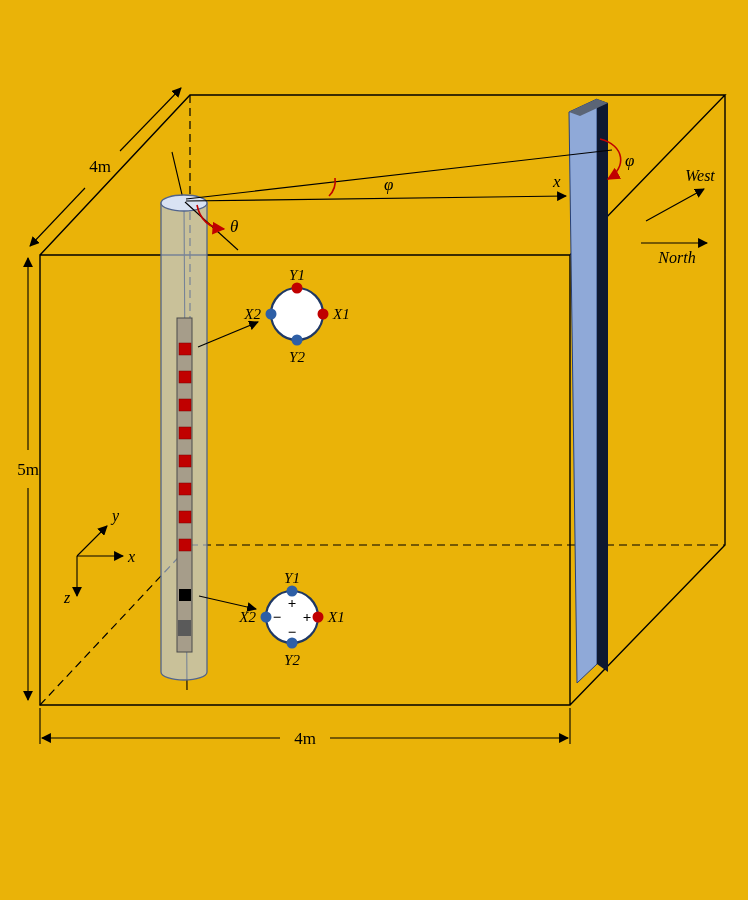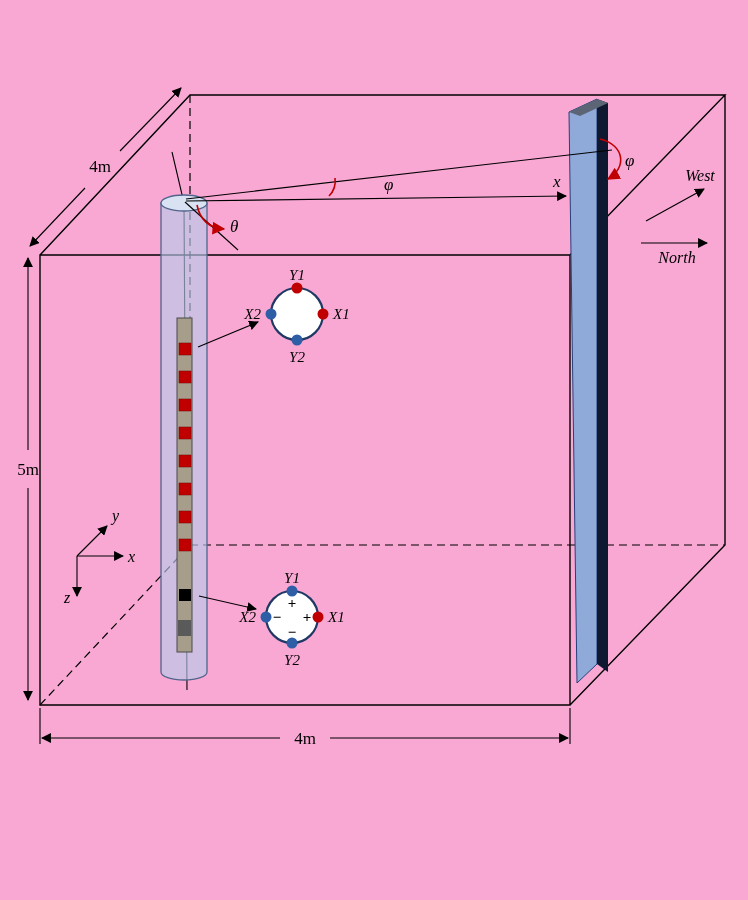--- a/index.html
+++ b/index.html
@@ -2,21 +2,21 @@
 <html style="--sensor_red: #c00000; --dot_blue: #2e5fa6; --ring_stroke: #1f3864; --panel_fill: #8fa9d8; --panel_dark: #0e1830; --cylinder_fill: #b7c9e8; --rod_fill: #a69d8a; --arc_red: #c00000;"><head>
 <meta charset="utf-8">
 <style>
   :root {
     --sensor_red:#c00000; --dot_blue:#2e5fa6; --ring_stroke:#1f3864;
     --panel_fill:#8fa9d8; --panel_dark:#0e1830; --cylinder_fill:#b7c9e8;
     --rod_fill:#a69d8a; --arc_red:#c00000;
   }
   * { box-sizing: border-box; }
   body { margin:0; background:#ffffff; font-family:"Liberation Serif", serif; }
-  .fig { position:relative; width:748px; height:900px; margin:0 auto; background:#f9a8d4; overflow:hidden; }
+  .fig { position:relative; width:748px; height:900px; margin:0 auto; background:#eab308; overflow:hidden; }
   svg { display:block; }
   text { font-family:"Liberation Serif", serif; fill:#000; }
   .dim { font-size:17px; }
   .ang { font-size:17px; font-style:italic; }
   .axl { font-size:16px; font-style:italic; }
   .cmp { font-size:16px; font-style:italic; }
   .sns { font-size:15px; font-style:italic; }
   .sgn { font-size:15px; font-weight:bold; }
   .blk  { stroke:#000; stroke-width:1.4; fill:none; }
   .dsh  { stroke:#000; stroke-width:1.2; fill:none; stroke-dasharray:8 5; }

